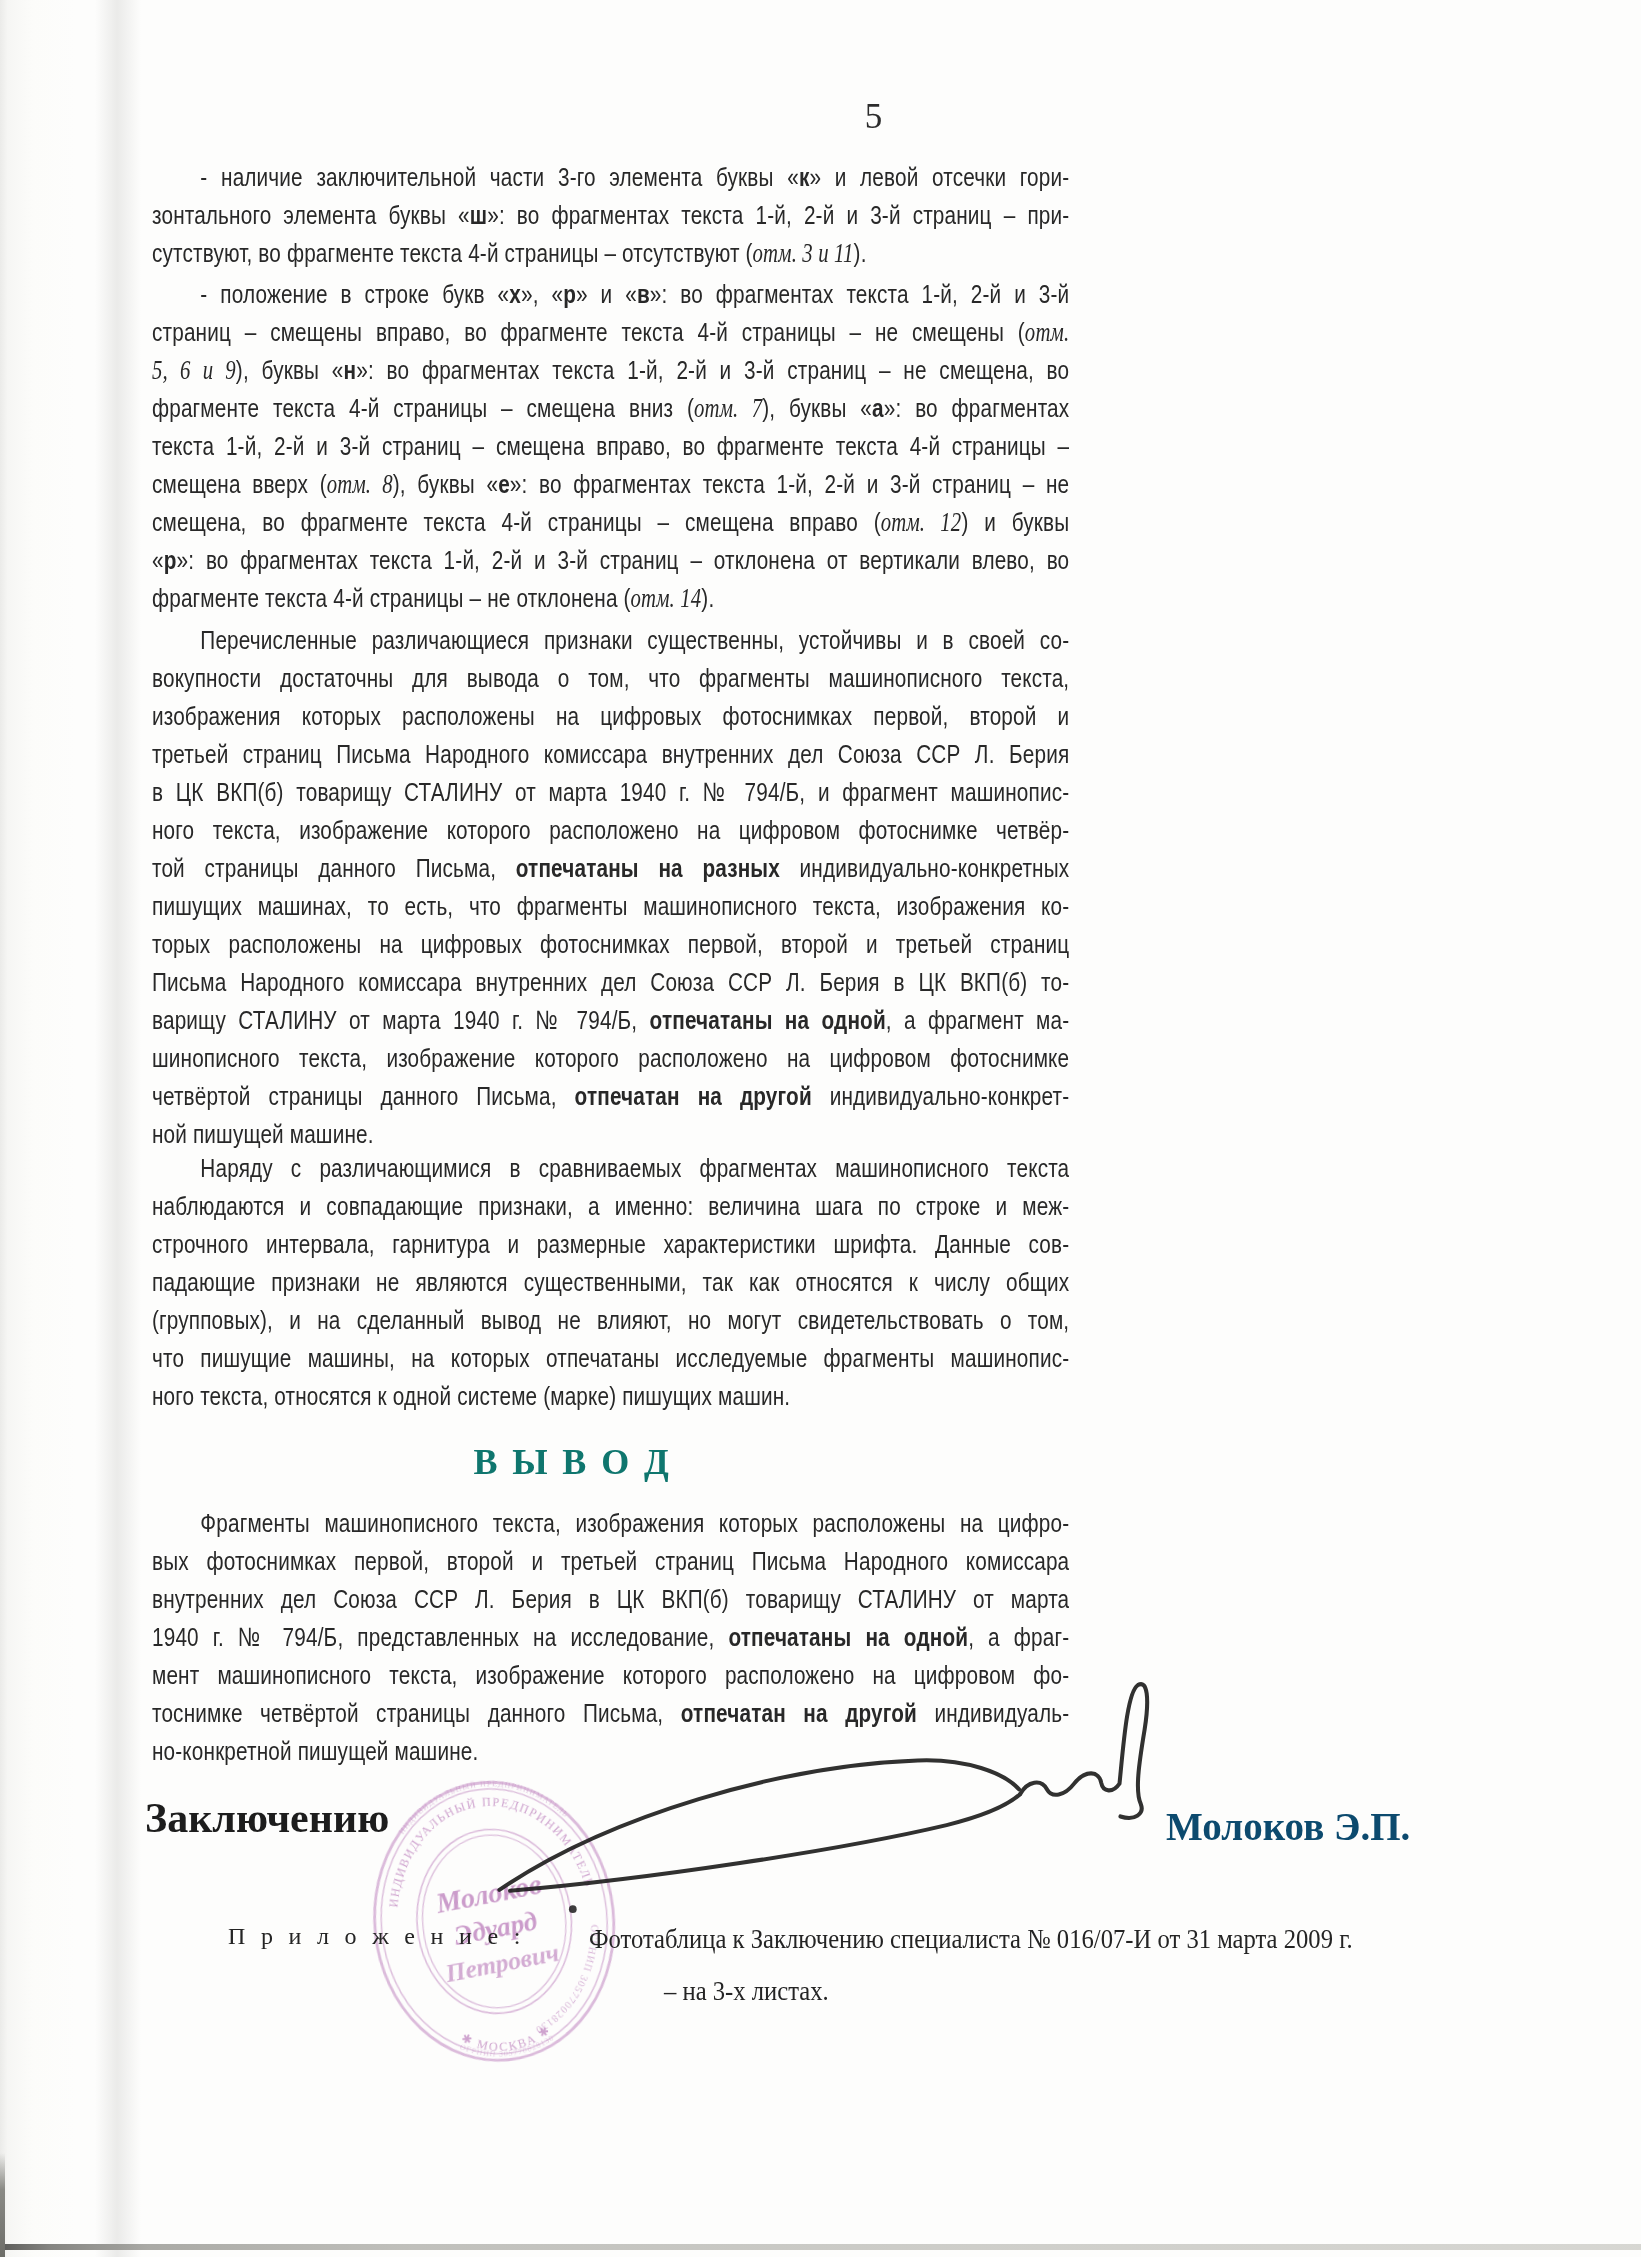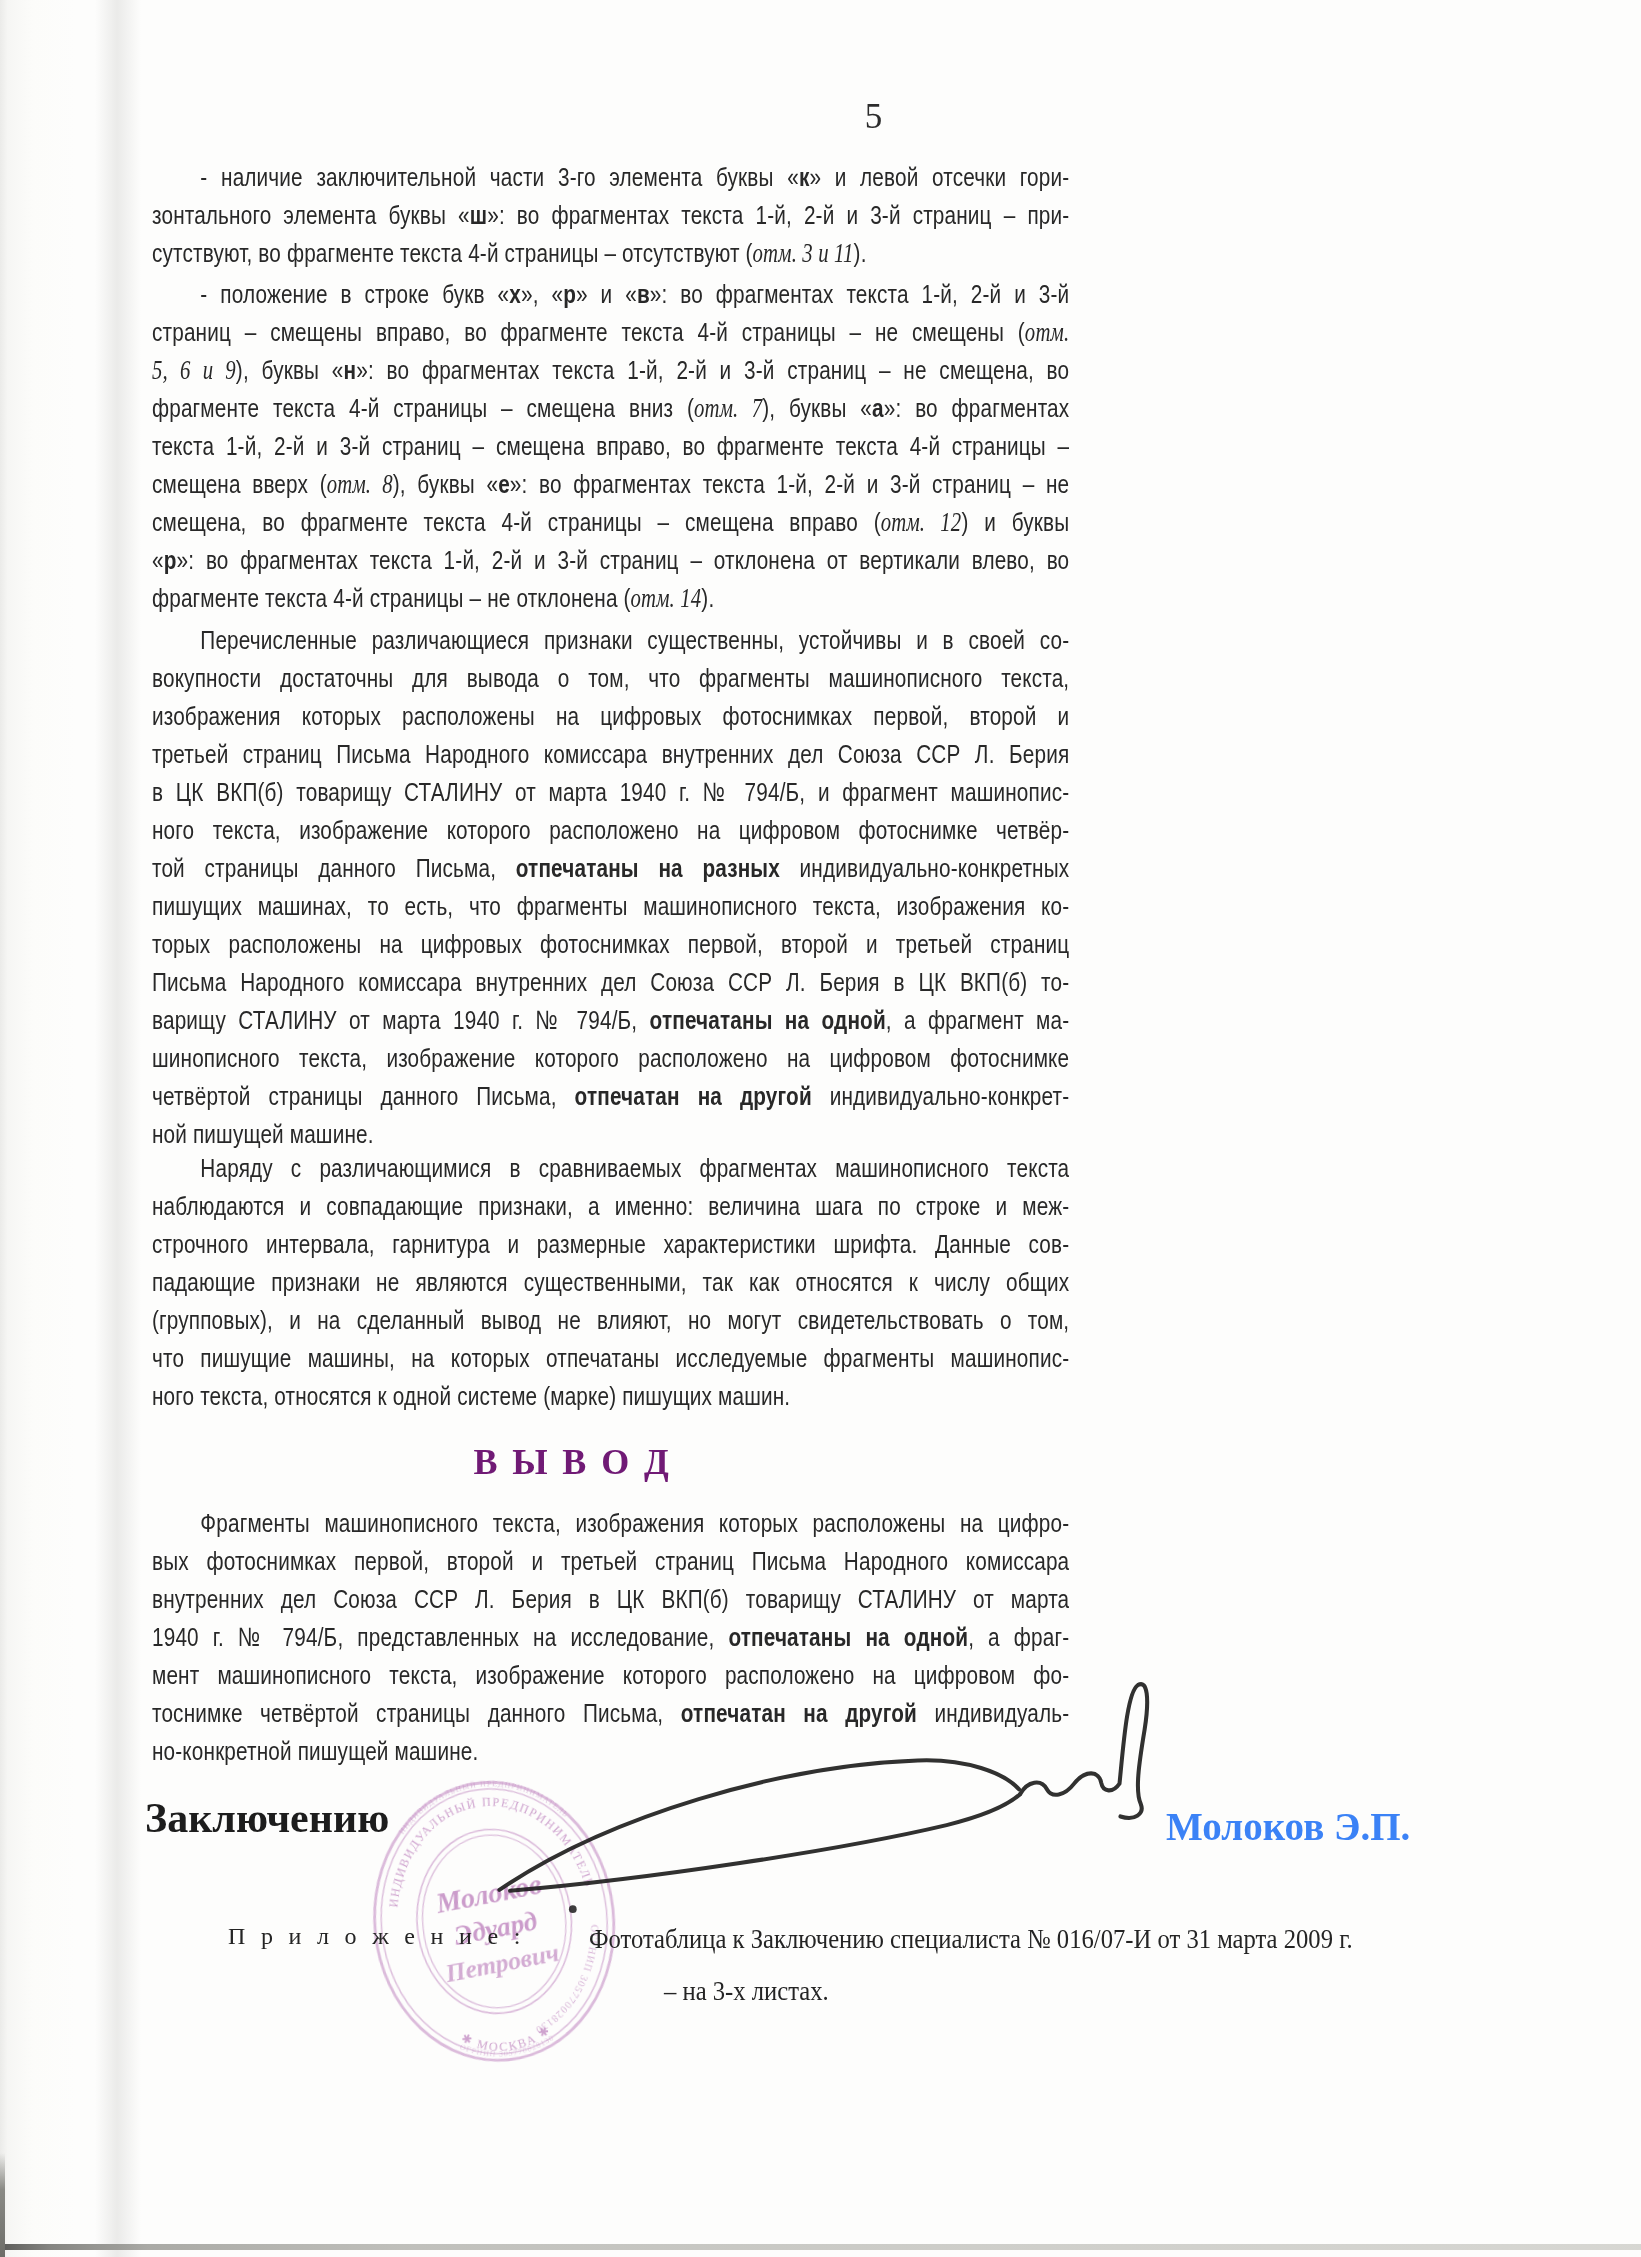--- a/index.html
+++ b/index.html
@@ -18,25 +18,25 @@
     font-family:"Liberation Serif",serif;font-size:35px;color:#2c2c2c;}
   .para{position:absolute;left:152px;width:1176px;transform:scaleX(0.78);transform-origin:0 0;
     font-size:26.6px;letter-spacing:0.2px;}
   .line{height:38px;line-height:38px;overflow:hidden;text-align:justify;white-space:normal;}
   .line.j::after{content:"";display:inline-block;width:100%;height:0;}
   .line.ind{text-indent:62px;}
   .r-n{}
   .r-b{font-weight:bold;}
   .r-i{font-family:"Liberation Serif",serif;font-style:italic;}
   .heading{position:absolute;left:114px;top:1441px;width:917px;text-align:center;
-    font-family:"Liberation Serif",serif;font-weight:bold;font-size:36px;letter-spacing:2.9px;color:#701a75;}
+    font-family:"Liberation Serif",serif;font-weight:bold;font-size:36px;letter-spacing:2.9px;color:#0f766e;}
   .sig-label{position:absolute;left:145px;top:1794px;font-family:"Liberation Serif",serif;
     font-weight:bold;font-size:42px;color:#1d1d1d;}
   .sig-name{position:absolute;left:1166px;top:1804px;font-family:"Liberation Serif",serif;
-    font-weight:bold;font-size:39px;color:#3b82f6;}
+    font-weight:bold;font-size:39px;color:#0c4a6e;}
   .att-label{position:absolute;left:228px;top:1923px;font-family:"Liberation Serif",serif;
     font-size:24px;letter-spacing:4.8px;color:#242424;}
   .att-text1{position:absolute;left:589px;top:1923px;font-family:"Liberation Serif",serif;
     font-size:28px;color:#242424;transform:scaleX(.88);transform-origin:0 0;white-space:nowrap;}
   .att-text2{position:absolute;left:664px;top:1975px;font-family:"Liberation Serif",serif;
     font-size:28px;color:#242424;transform:scaleX(.88);transform-origin:0 0;white-space:nowrap;}
   .stamp{position:absolute;left:353px;top:1759px;width:282px;height:321px;
     transform:rotate(-6deg);filter:blur(0.5px);opacity:.85;}
   .stamp text{font-family:"Liberation Serif",serif;}
   .signature{position:absolute;left:454px;top:1656px;width:850px;height:290px;}

